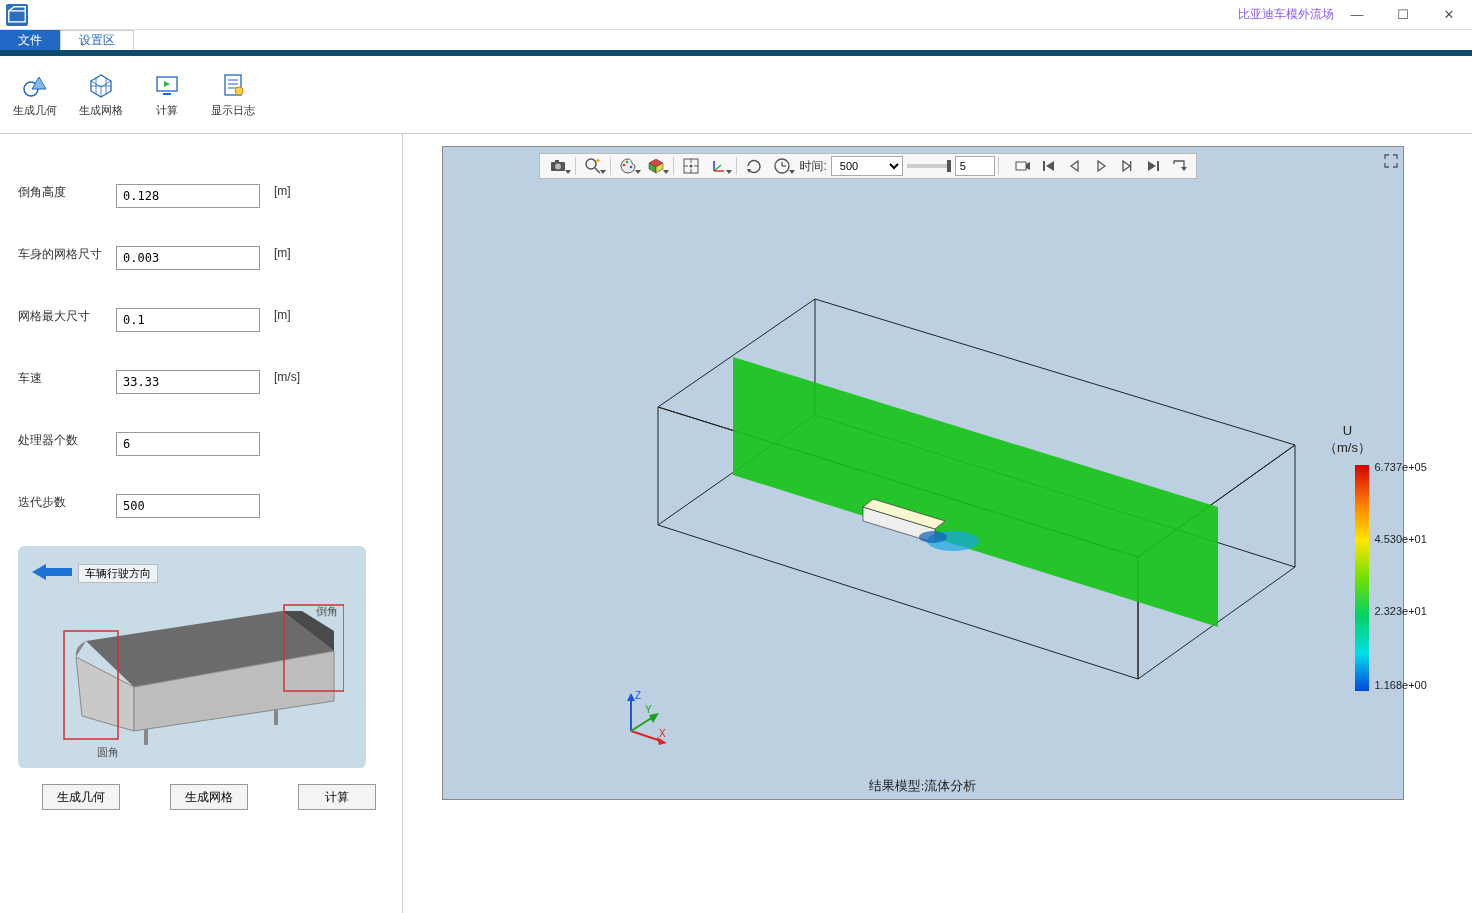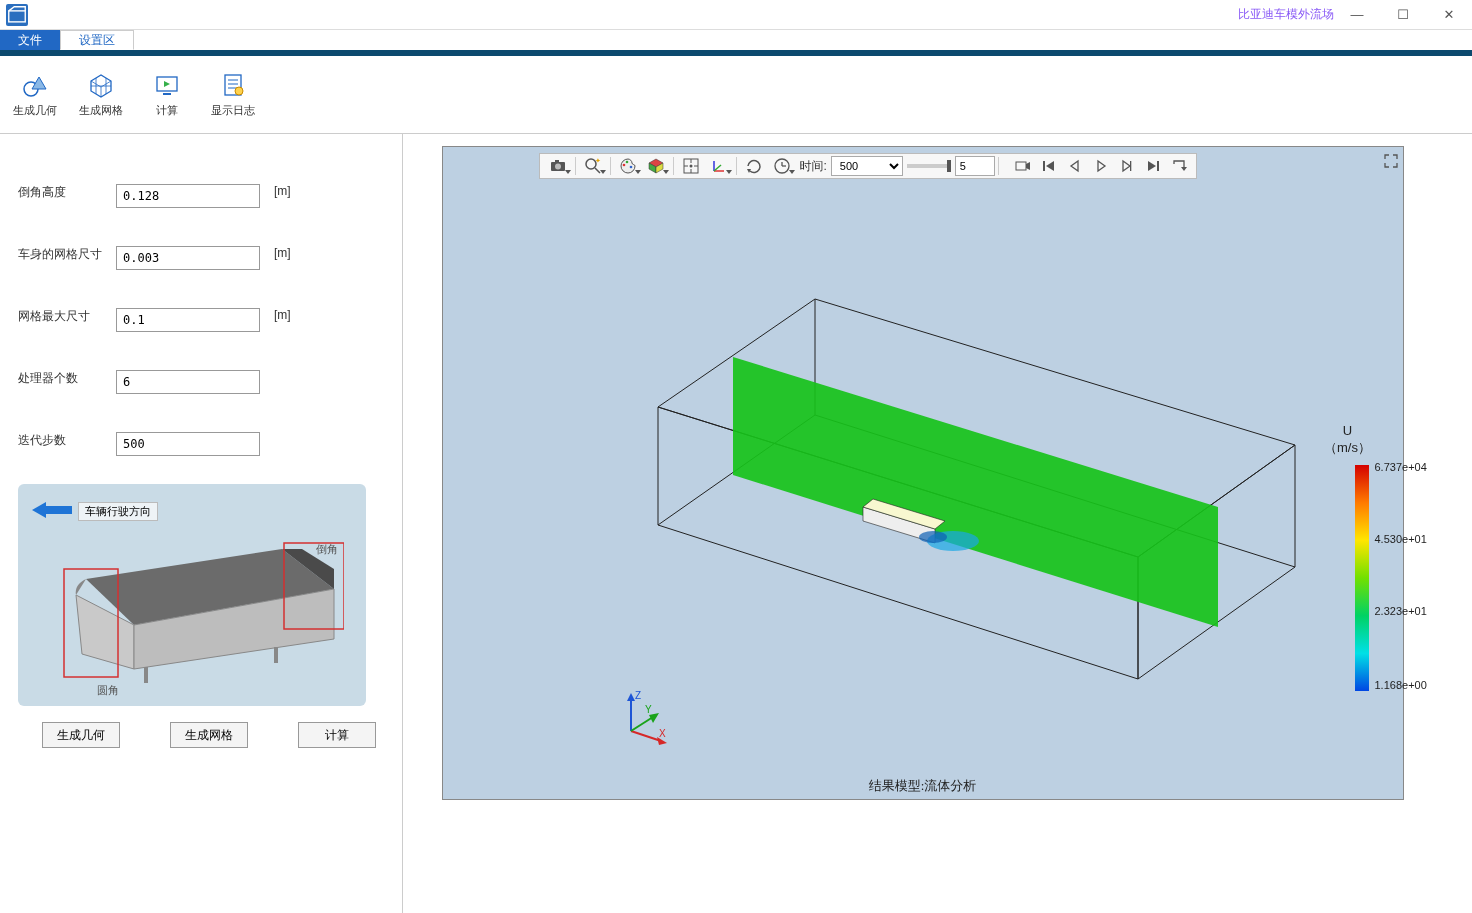--- a/index.html
+++ b/index.html
@@ -150,20 +150,25 @@
       <input type="text" value="0.003" style="">
       <div class="unit">[m]</div>
     </div>
 
     <div class="form-row">
       <div class="flabel">网格最大尺寸</div>
       <input type="text" value="0.1" style="">
       <div class="unit">[m]</div>
     </div>
 
+    <div class="form-row">
+      <div class="flabel">车速</div>
+      <input type="text" value="33.33" style="">
+      <div class="unit">[m/s]</div>
+    </div>
 
     <div class="form-row">
       <div class="flabel">处理器个数</div>
       <input type="text" value="6" style="">
       <div class="unit"></div>
     </div>
 
     <div class="form-row">
       <div class="flabel">迭代步数</div>
       <input type="text" value="500" style="">
@@ -360,21 +365,21 @@
           <polygon points="46,24 36,26 40,34" fill="#1aa31a"></polygon>
           <text x="32" y="24" font-size="10" fill="#1aa31a">Y</text>
         </svg>
       </div>
 
       <div class="cbar-title">
         <span>U</span><br>
         <span>（m/s）</span>
       </div>
       <div class="colorbar">
-        <div class="cbar-tick" style="top:-4px">6.737e+04</div>
+        <div class="cbar-tick" style="top:-4px">6.737e+05</div>
         <div class="cbar-tick" style="top:68px">4.530e+01</div>
         <div class="cbar-tick" style="top:140px">2.323e+01</div>
         <div class="cbar-tick" style="top:214px">1.168e+00</div>
       </div>
 
       <div class="caption">结果模型:流体分析</div>
     </div>
   </div>
 </div>
 

